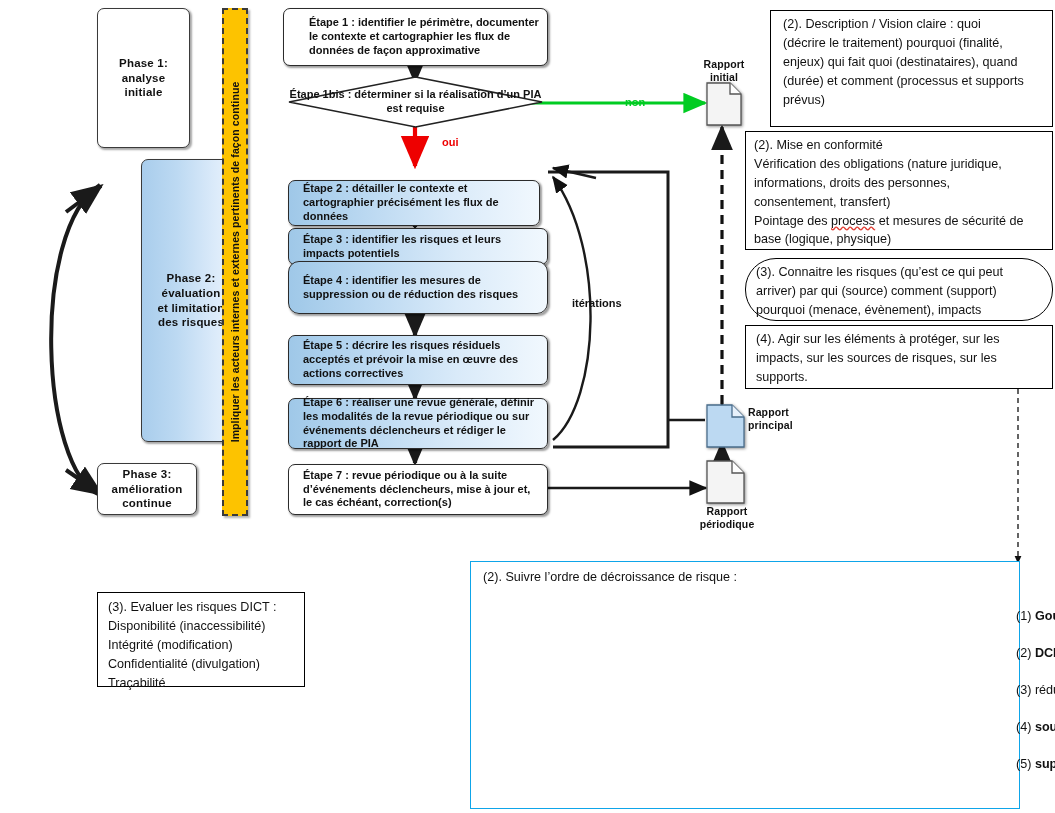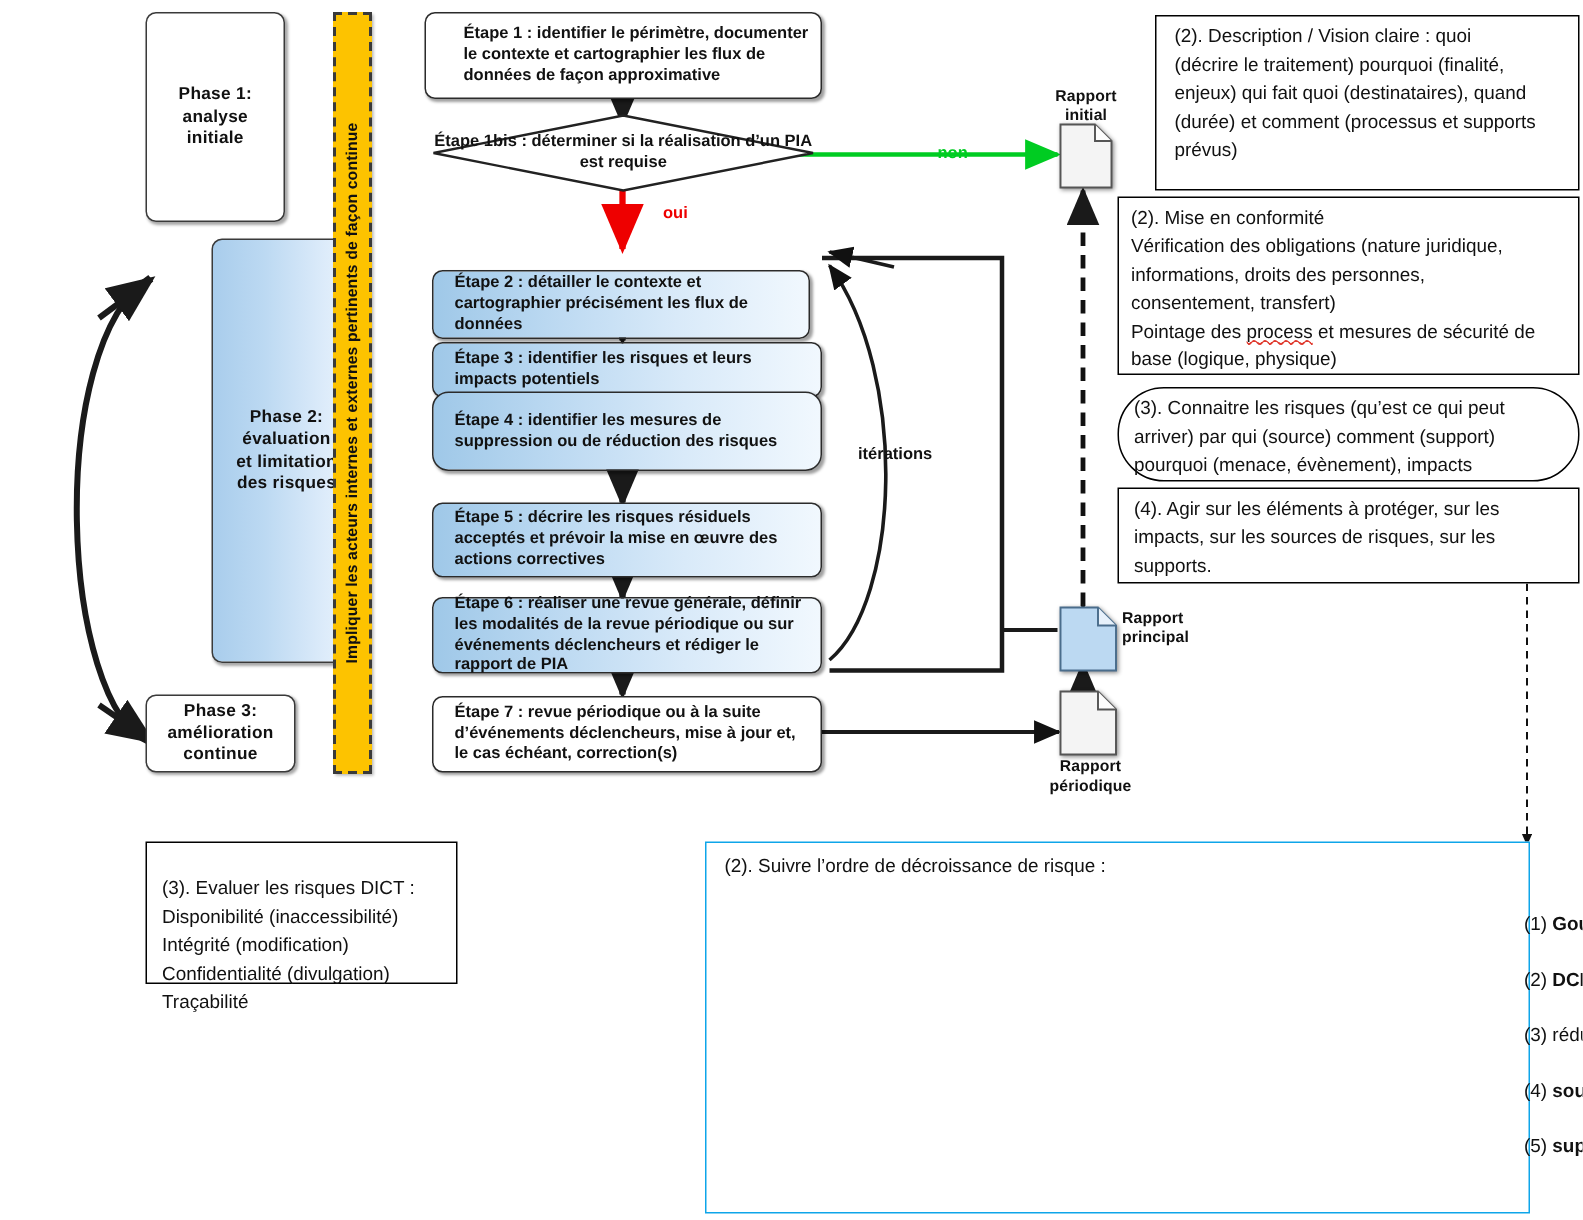--- a/index.html
+++ b/index.html
@@ -227,21 +227,21 @@
   </div>
 
   <div class="abs note" style="left:745px;top:325px;width:308px;height:64px;padding-left:10px;">
     <div>
         <div>(4). Agir sur les éléments à protéger, sur les</div>
         <div>impacts,  sur les sources de risques, sur les</div>
         <div>supports.</div>
       </div>
   </div>
 
-  <div class="abs note" style="left:97px;top:561px;width:208px;height:95px;padding-left:10px;padding-top:21px;">
+  <div class="abs note" style="left:97px;top:592px;width:208px;height:95px;padding-left:10px;padding-top:5px;">
     <div>
         <div>(3). Evaluer les risques DICT :</div>
         <div>Disponibilité (inaccessibilité)</div>
         <div>Intégrité (modification)</div>
         <div>Confidentialité (divulgation)</div>
         <div>Traçabilité</div>
       </div>
   </div>
 
   <div class="abs bigbox" style="left:470px;top:561px;width:550px;height:248px;">

